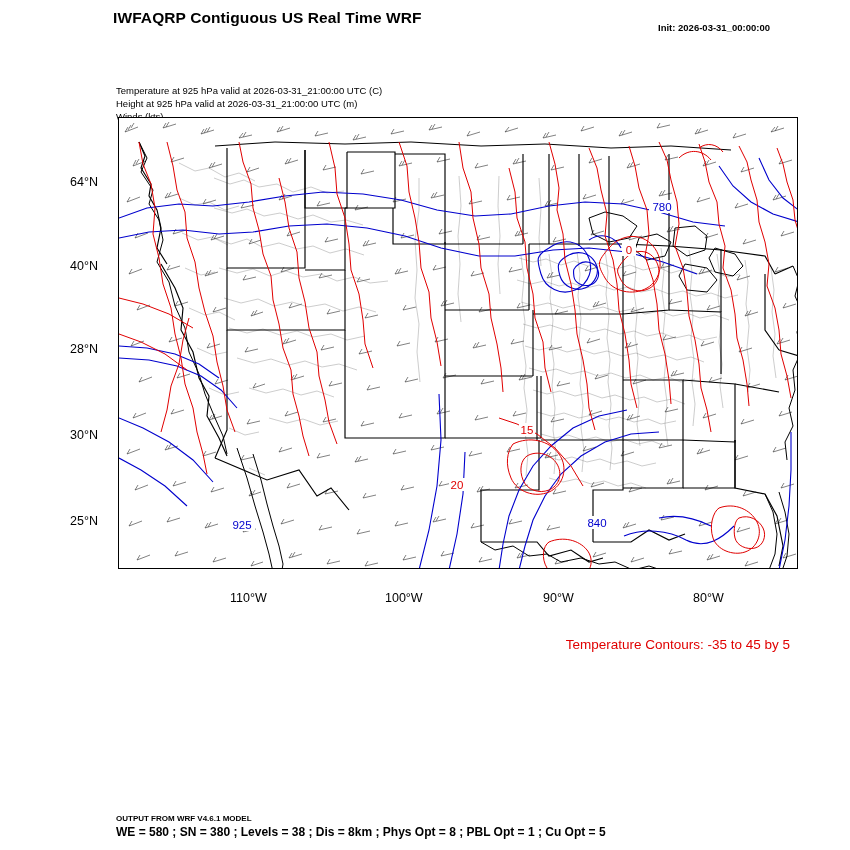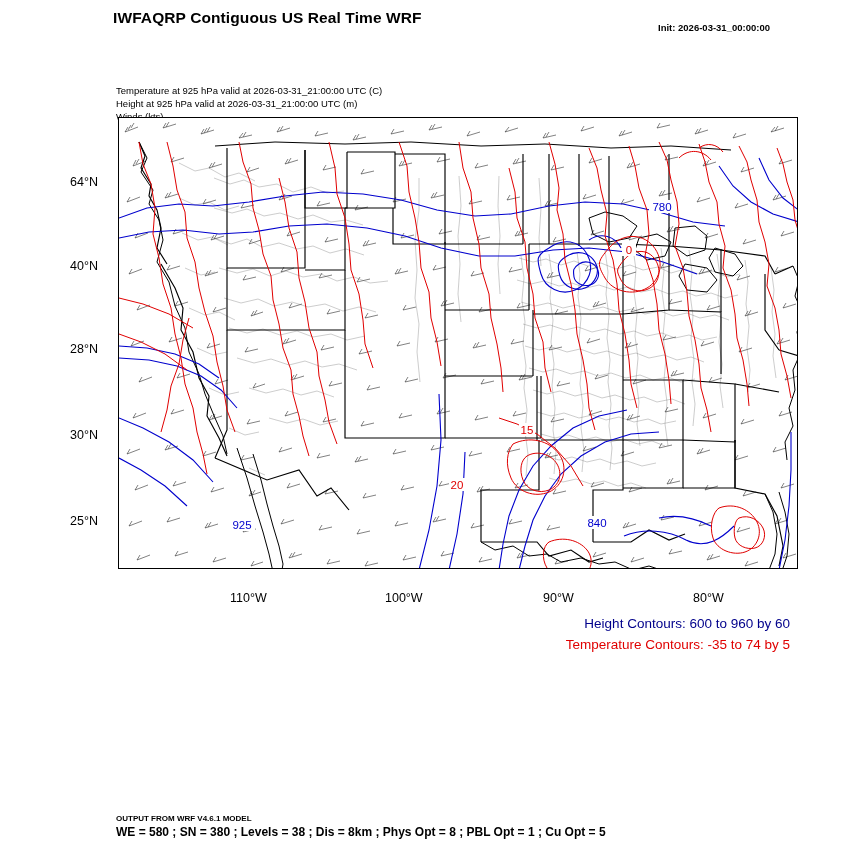--- a/index.html
+++ b/index.html
@@ -564,19 +564,18 @@
           <text x="338" y="371" font-family="Liberation Sans, sans-serif" font-size="11.5" fill="#e00000" text-anchor="middle">20</text>
 
           <rect x="503" y="125" width="14" height="13" fill="#ffffff"></rect>
           <text x="510" y="136" font-family="Liberation Sans, sans-serif" font-size="11.5" fill="#e00000" text-anchor="middle">0</text>
         </g>
 
       </svg>
     </div>
   </div>
 
-  <div class="legend-line" id="legend-height">Height Contours: 600 to 960 by 60</div>
-  <div class="legend-line" id="legend-temp">Temperature Contours: -35 to 74 by 5</div>
+  <div class="legend-line" id="legend-temp">Temperature Contours: -35 to 45 by 5</div>
 
   <div id="footer-1">OUTPUT FROM WRF V4.6.1 MODEL</div>
   <div id="footer-2">WE = 580 ; SN = 380 ; Levels = 38 ; Dis = 8km ; Phys Opt = 8 ; PBL Opt = 1 ; Cu Opt = 5</div>
 
 </div>
 
 </body></html>

